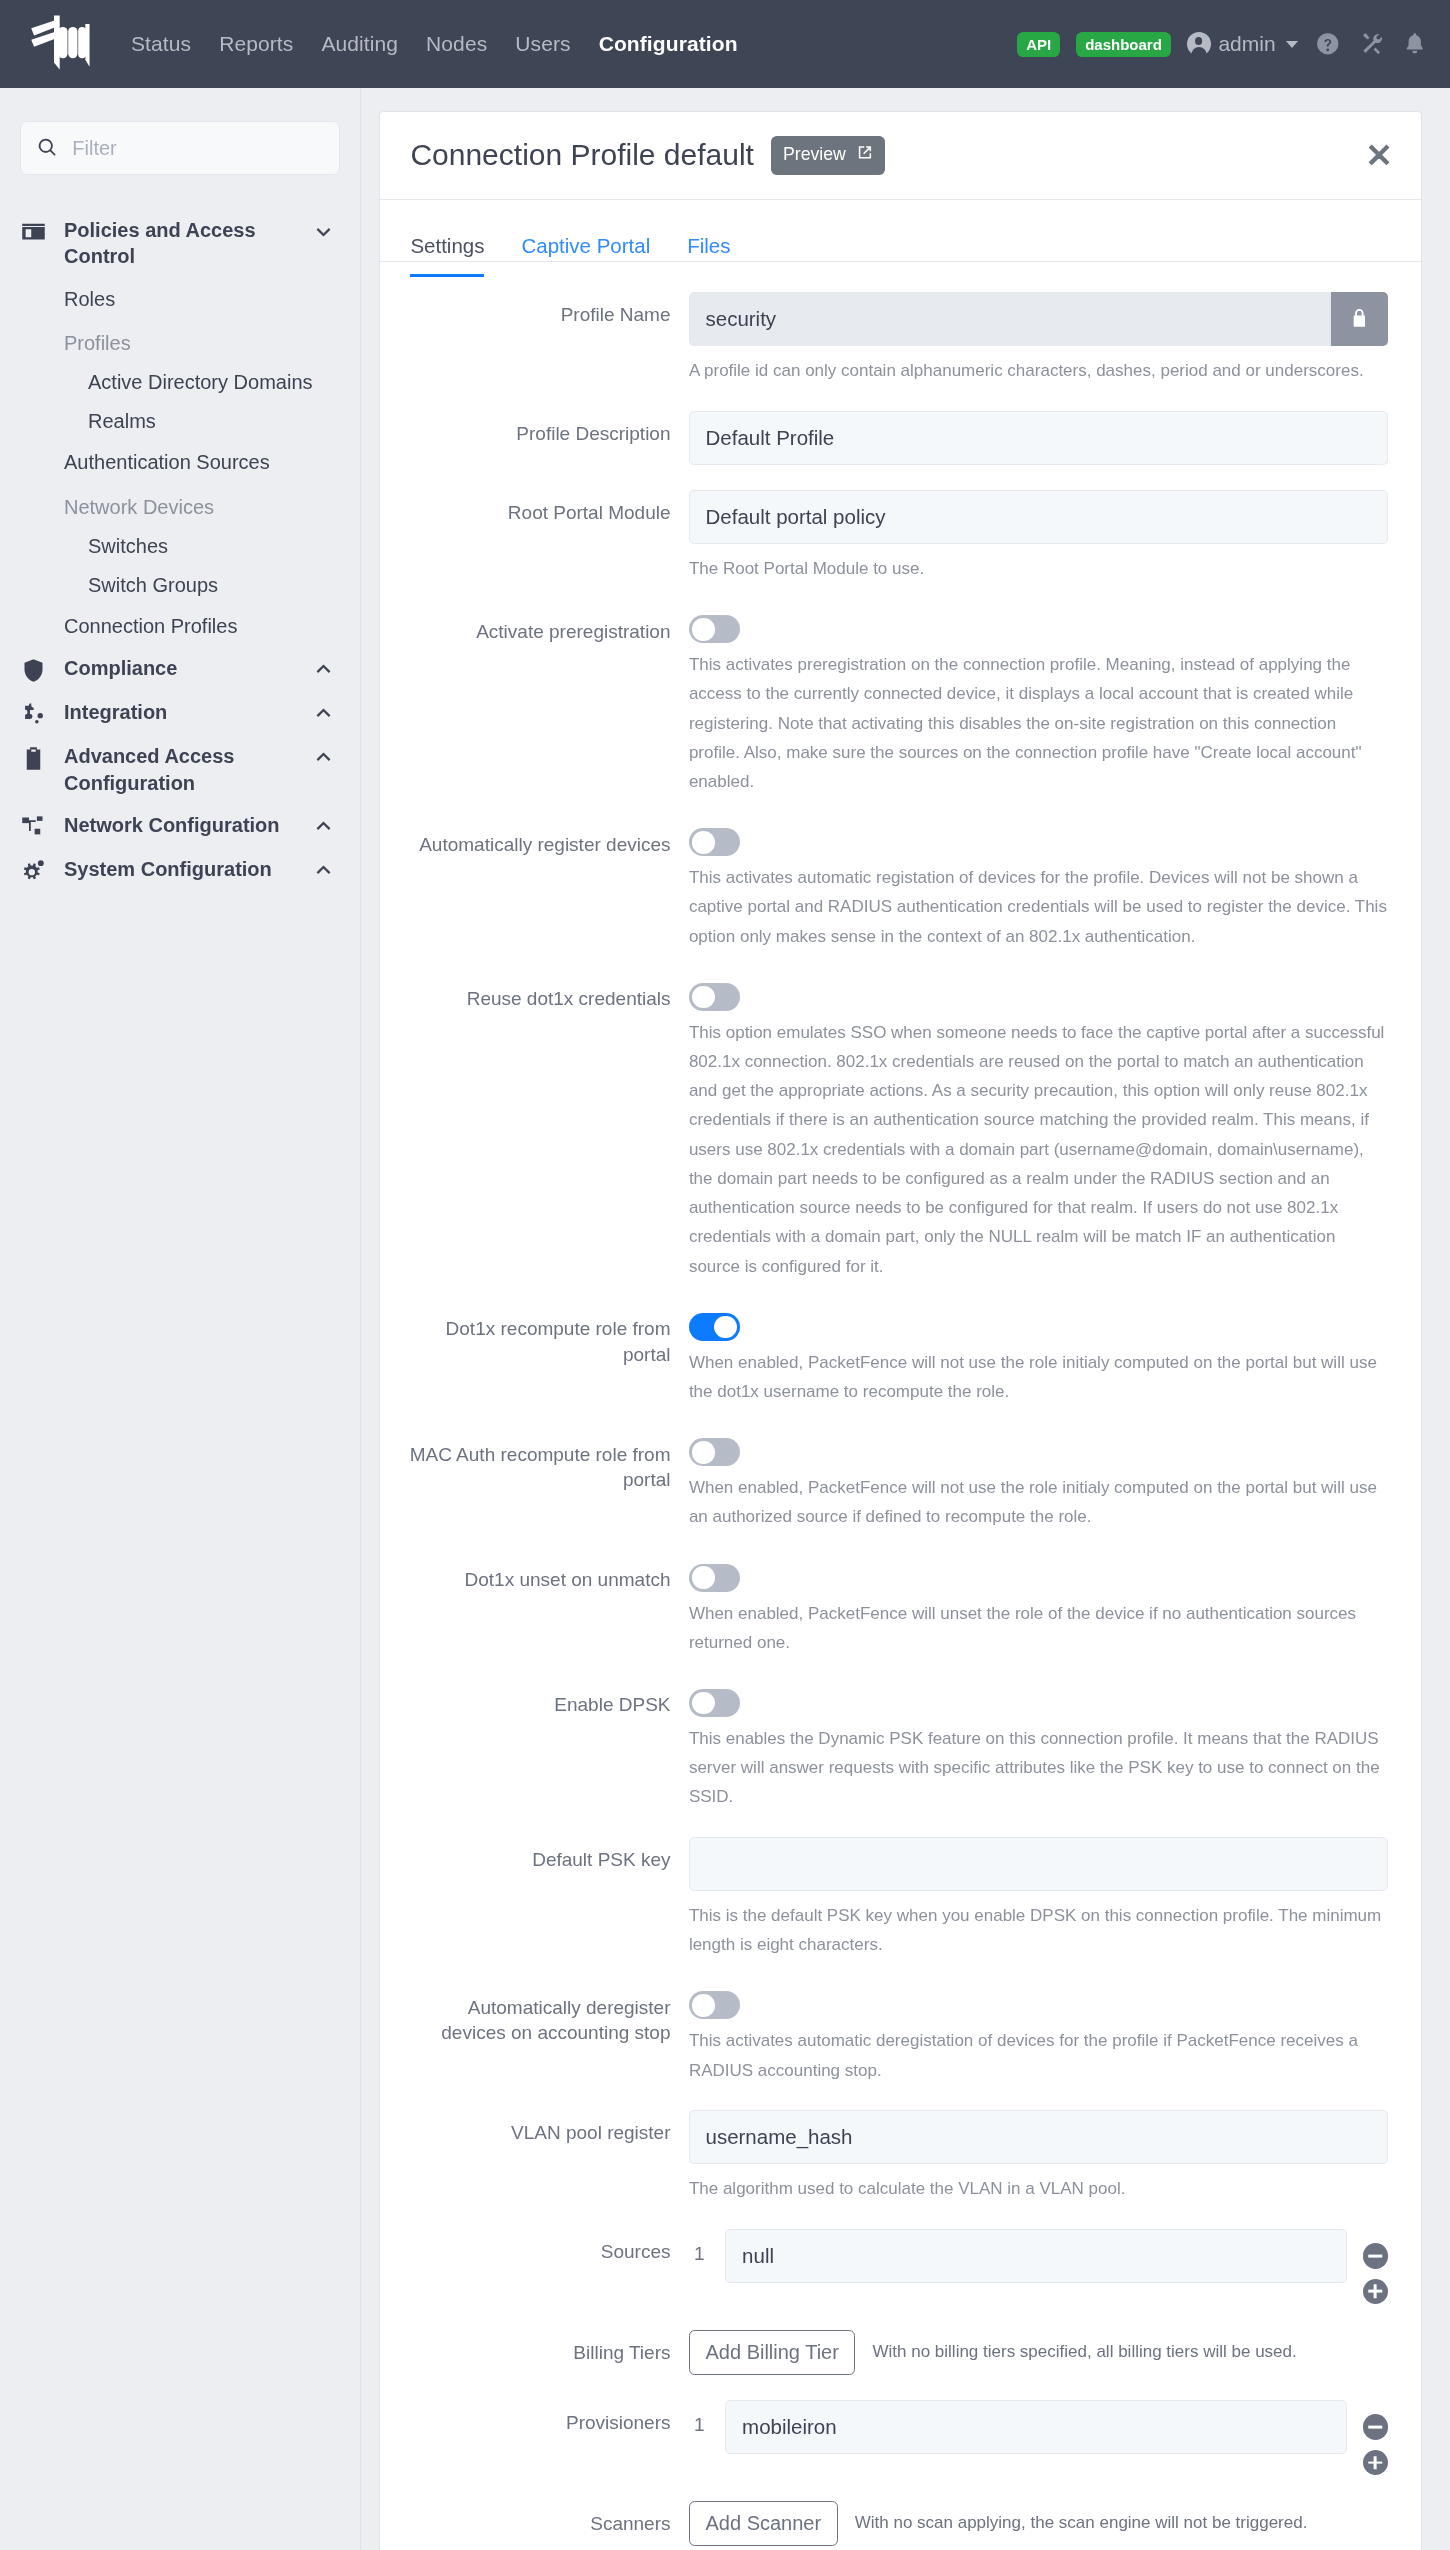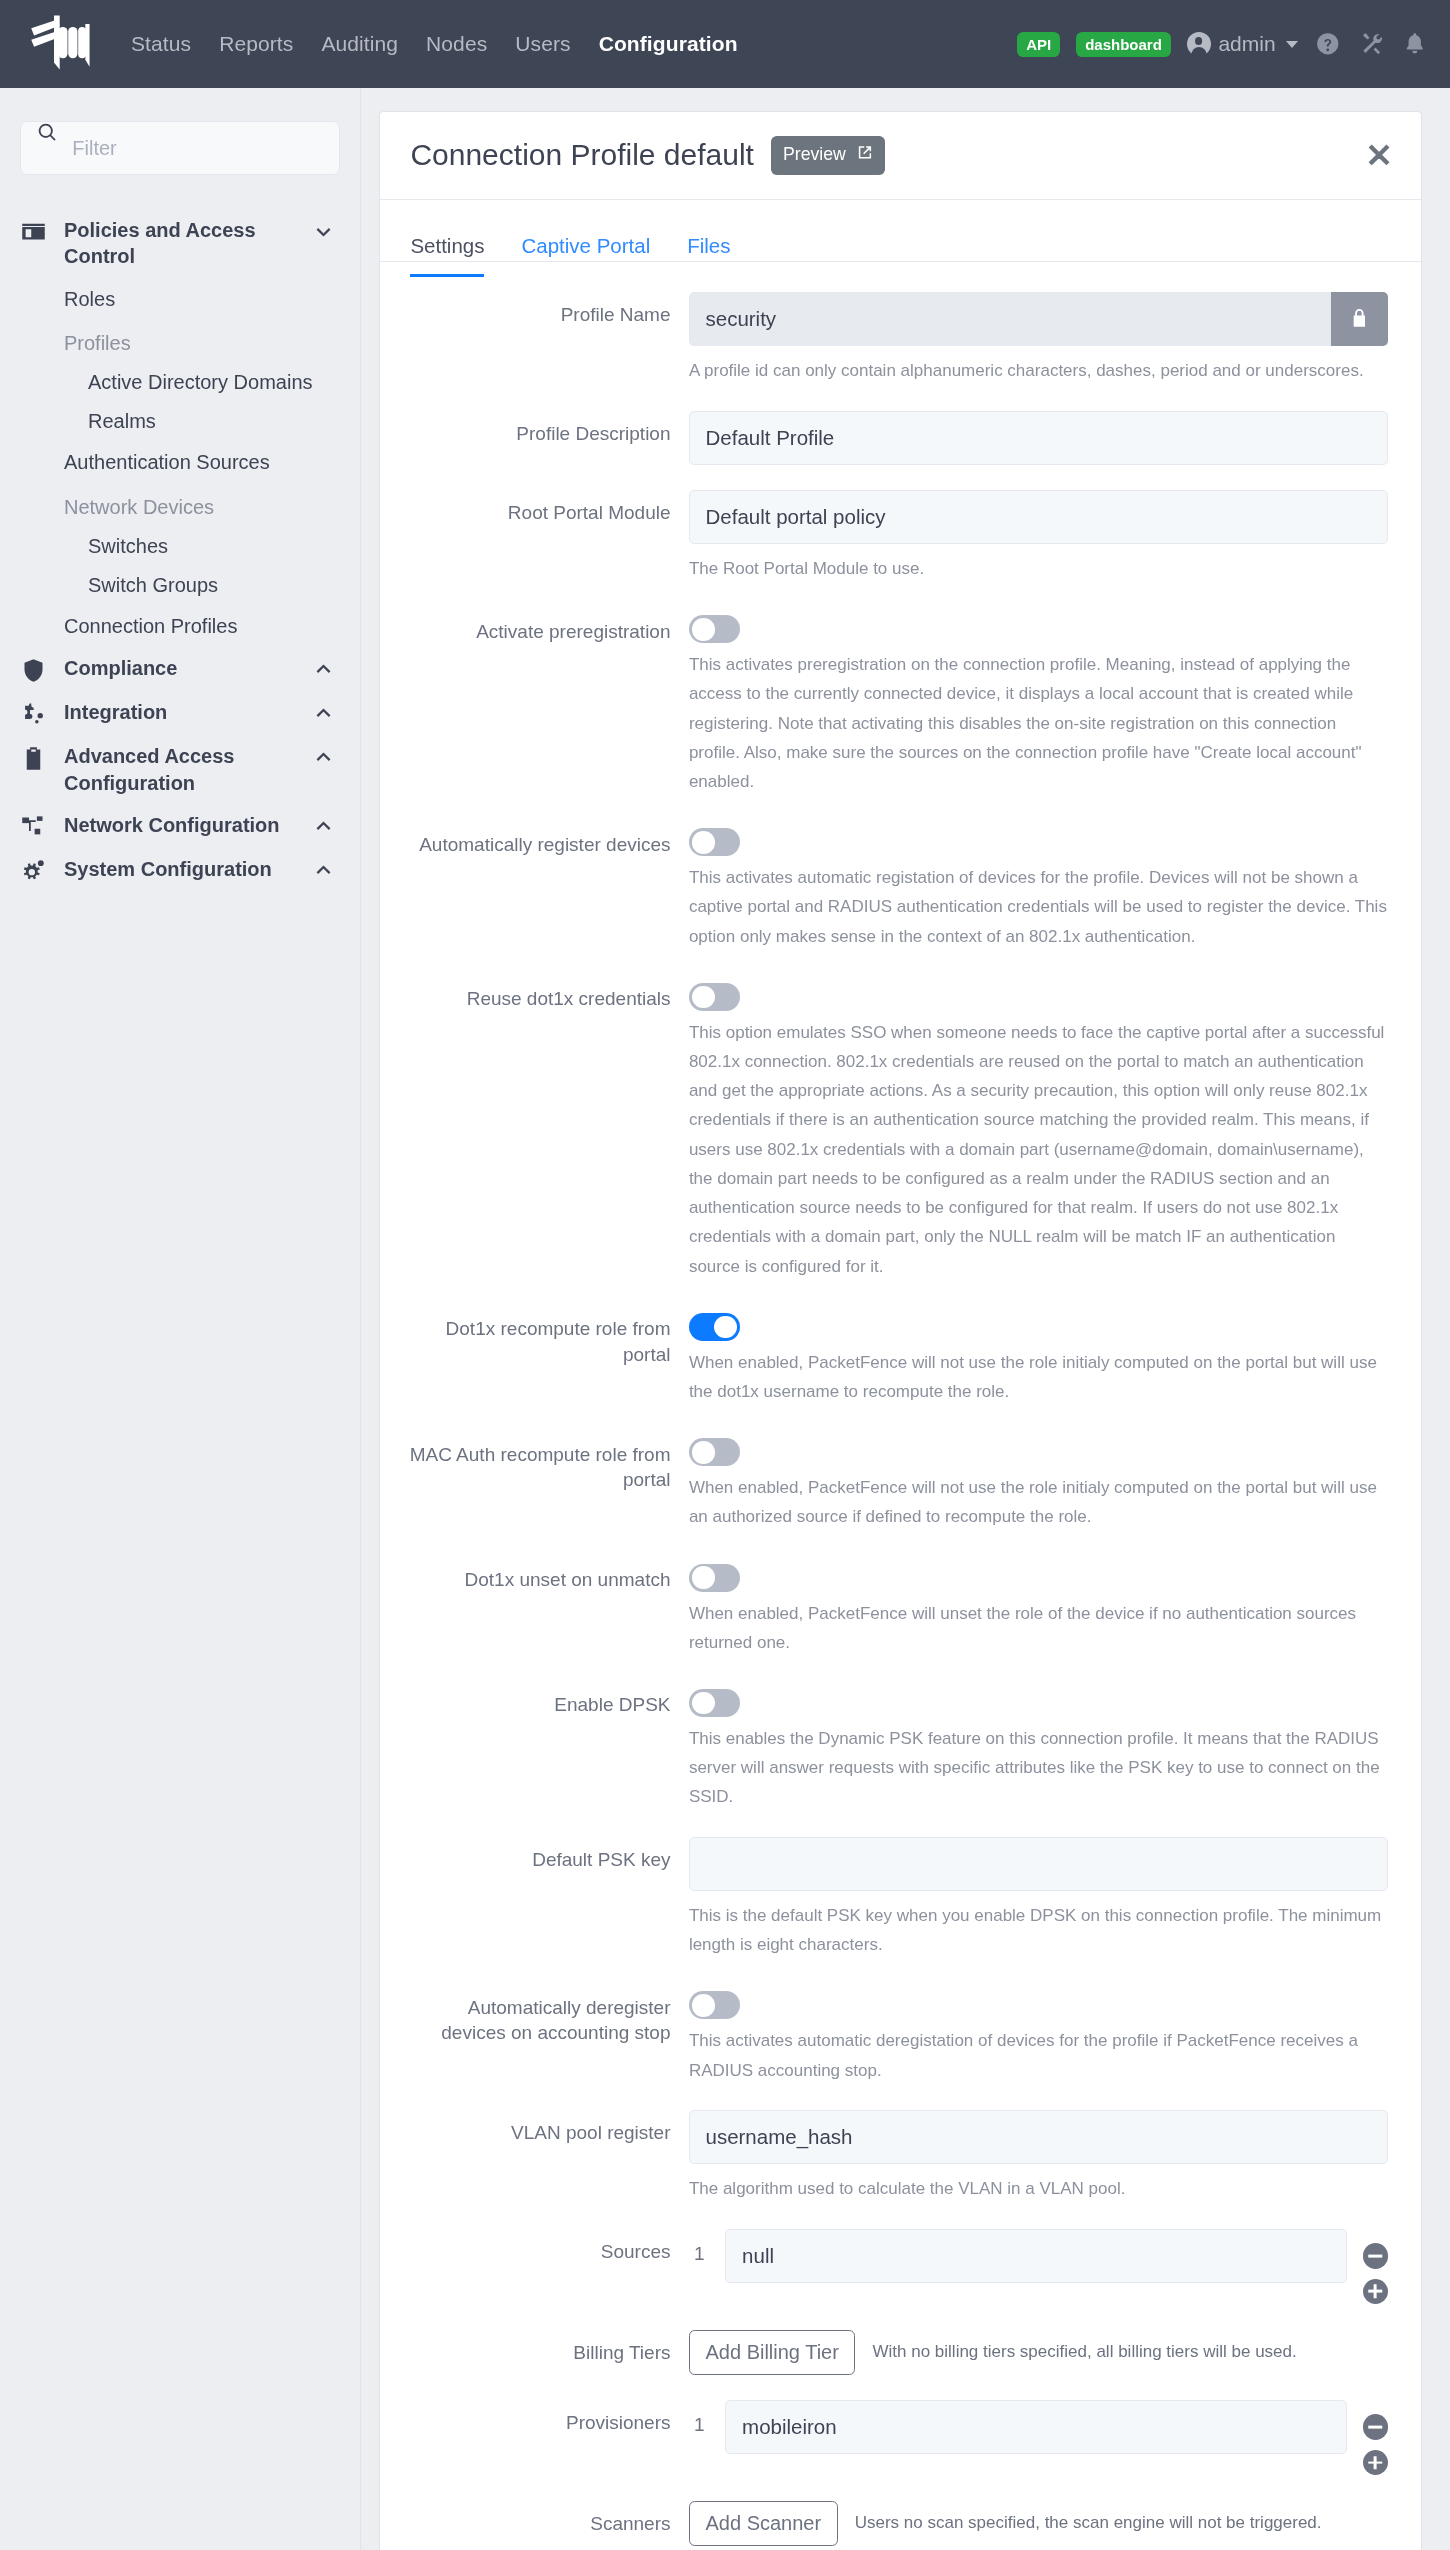--- a/index.html
+++ b/index.html
@@ -55,21 +55,21 @@
   
   .shell { display:flex; align-items:flex-start; }
 
   
   .sidebar {
     width:361px; flex:0 0 361px; min-height:2463px;
     background:#eceef2; border-right:0.7px solid #dfe2e8;
     padding:33px 20px 42px 20px;
   }
   .filter-box {
-    display:flex; gap:12.7px;
+    display:flex; align-items:center; gap:12.7px;
     background:#f7f9fb; border:0.7px solid #e3e6ec; border-radius:7px;
     height:54px; padding:0 15.6px; margin-bottom:34px;
   }
   .filter-box svg { fill:#3d4352; flex:0 0 auto; }
   .filter-input {
     border:0; background:transparent; outline:none; font-size:20px;
     color:#3d4352; font-family:inherit; width:100%;
   }
   .filter-input::placeholder { color:#aab0bd; }
 
@@ -537,21 +537,21 @@
               </div>
             </div>
           </div>
         </div>
 
         <div class="row">
           <div class="row-label">Scanners</div>
           <div class="row-field">
             <div class="inline-row">
               <button class="outline-btn">Add Scanner</button>
-              <span class="inline-note">Users no scan specified, the scan engine will not be triggered.</span>
+              <span class="inline-note">With no scan applying, the scan engine will not be triggered.</span>
             </div>
           </div>
         </div>
 
       </div>
 
     </div>
   </div>
 </div>
 

